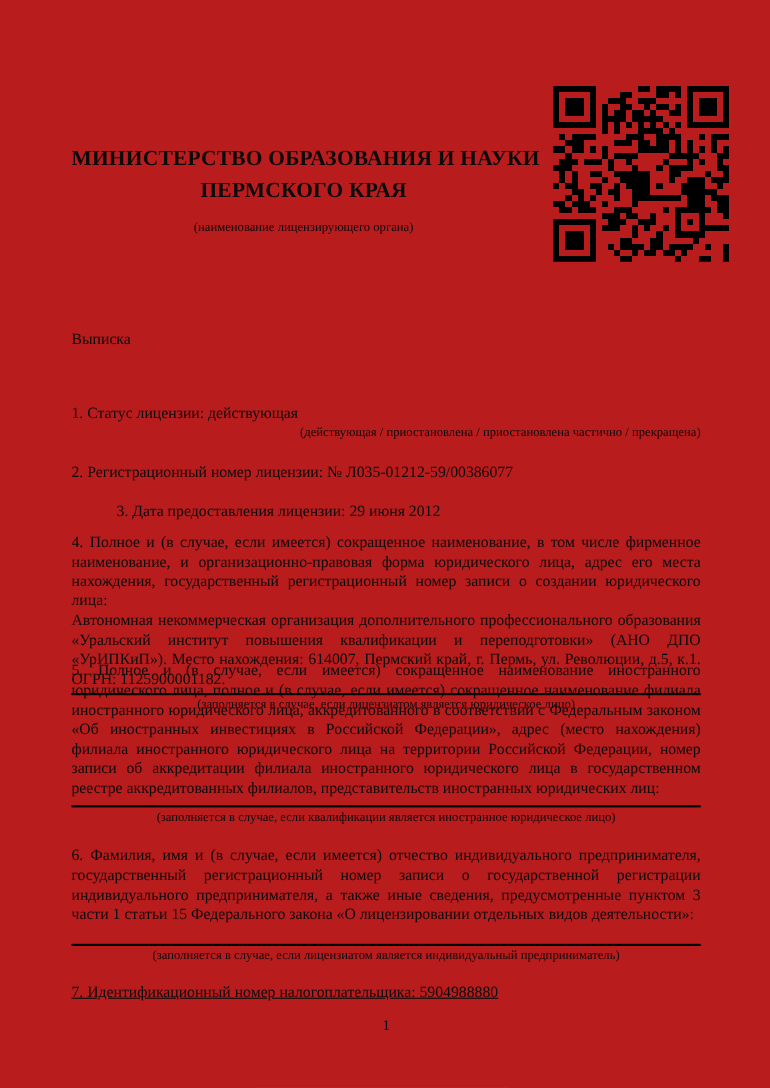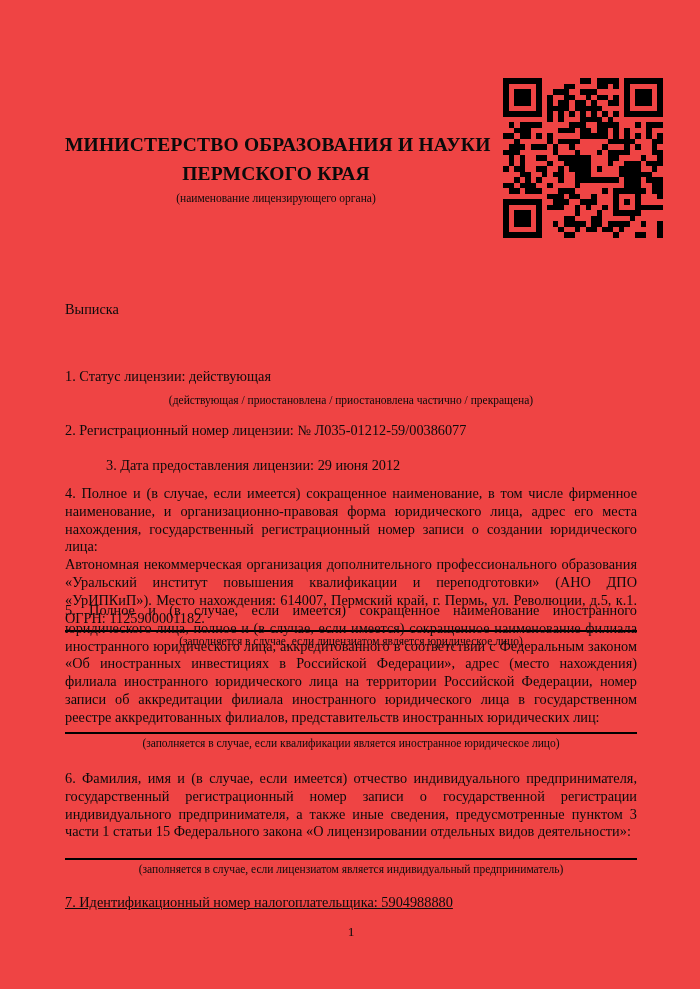--- a/index.html
+++ b/index.html
@@ -6,21 +6,21 @@
   html, body {
     margin: 0;
     padding: 0;
     background: #888;
   }
   .page {
     position: relative;
     width: 700px;
     height: 989px;
     margin: 0 auto;
-    background: #ef4444;
+    background: #b91c1c;
     font-family: "Liberation Serif", "DejaVu Serif", serif;
     color: #0b0b0b;
     overflow: hidden;
   }
   
   .ministry {
     position: absolute;
     left: 65px;
     top: 130px;
     width: 422px;
@@ -29,21 +29,21 @@
   .ministry .org-name {
     font-weight: bold;
     font-size: 19.5px;
     line-height: 29px;
     letter-spacing: 0.2px;
     white-space: nowrap;
   }
   .ministry .org-caption {
     font-size: 11.5px;
     line-height: 14px;
-    margin-top: 3px;
+    margin-top: 12px;
     text-align: center;
   }
   
   .qr {
     position: absolute;
     left: 503px;
     top: 78px;
     width: 160px;
     height: 160px;
   }
@@ -72,21 +72,21 @@
     font-size: 11.5px;
     line-height: 13px;
     text-align: center;
     margin-top: 3px;
   }
   .field .rule {
     border-top: 2px solid #000;
     height: 0;
   }
   .f1 { top: 368px; }
-  .f1 .cap { margin-top: 8px; }
+  .f1 .cap { margin-top: 1px; text-align: right; }
   .f2 { top: 422px; }
   .f3 { top: 457px; margin-left: 41px; }
   .f4 { top: 485px; }
   .f4 .rule { margin-top: 3px; }
   .f5 { top: 602px; }
   .f5 .rule { margin-top: 5px; }
   .f6 { top: 770px; }
   .f6 .rule { margin-top: 17px; }
   .f7 { top: 894px; text-decoration: underline; }
   .page-number {

